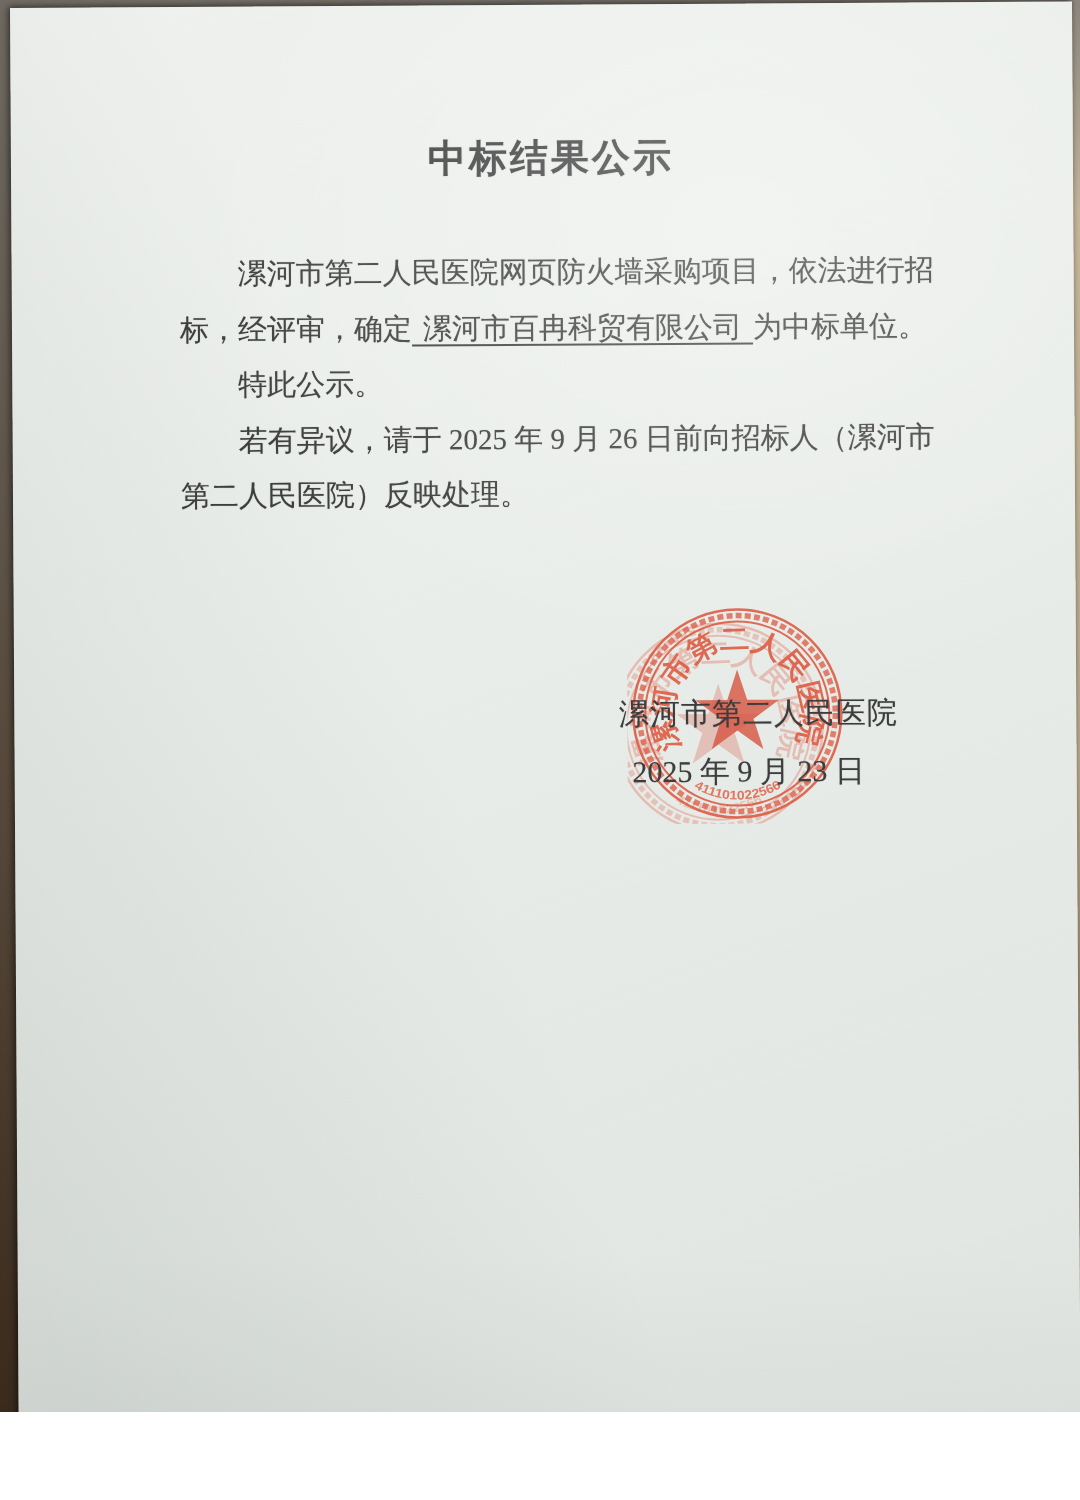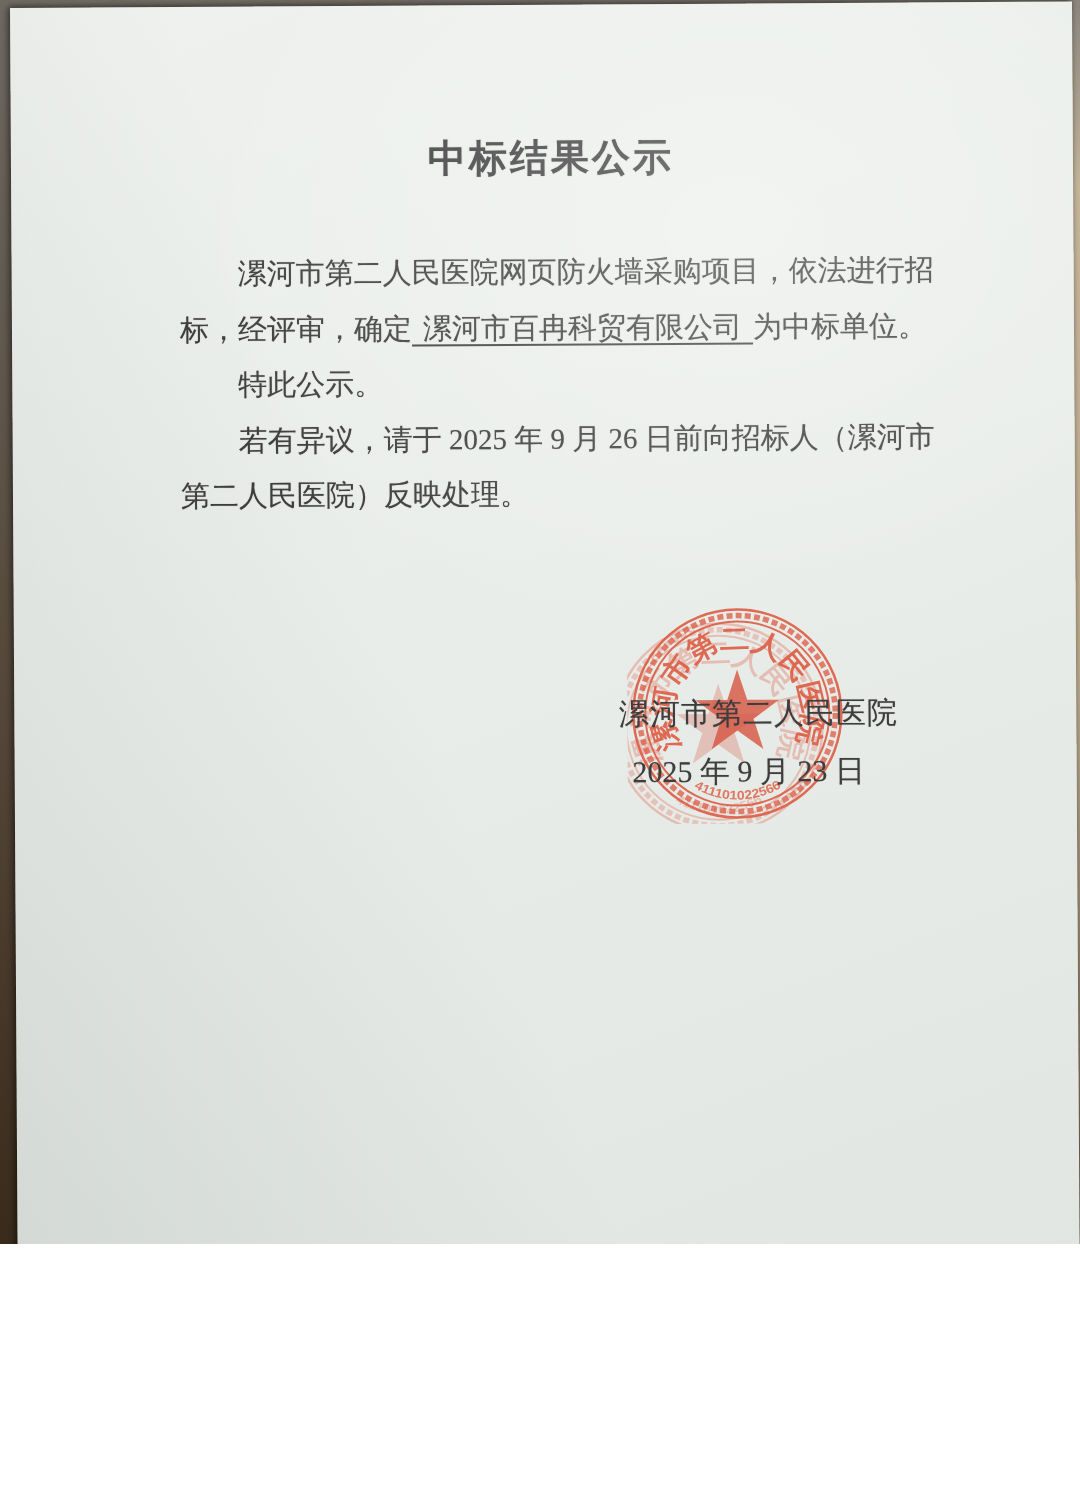--- a/index.html
+++ b/index.html
@@ -1,21 +1,21 @@
 <!DOCTYPE html>
 <html style="--ink: #3d3d3d; --paper: #e8ece9; --seal_red: #dd5c44;"><head>
 <meta charset="utf-8">
 <style>
   html,body{margin:0;padding:0;}
   body{
     width:1080px;height:1500px;overflow:hidden;
     font-family:"Liberation Serif","DejaVu Serif",serif;
   }
   .canvas{
-    position:relative;width:1080px;height:1244px;overflow:hidden;
+    position:relative;width:1080px;height:1412px;overflow:hidden;
     background:linear-gradient(200deg,#7a756d 0%,#6b665e 28%,#544638 68%,#392a1c 100%);
   }
   
   .desk-right{
     position:absolute;right:0;top:0;width:12px;height:100%;
     background:linear-gradient(#8a857d 0%,#c3b49a 15%,#b9a98d 55%,#6b5f4e 100%);
   }
   .paper{
     position:absolute;left:10px;top:8px;width:1062px;height:1600px;
     transform:rotate(-0.35deg);transform-origin:0 0;

